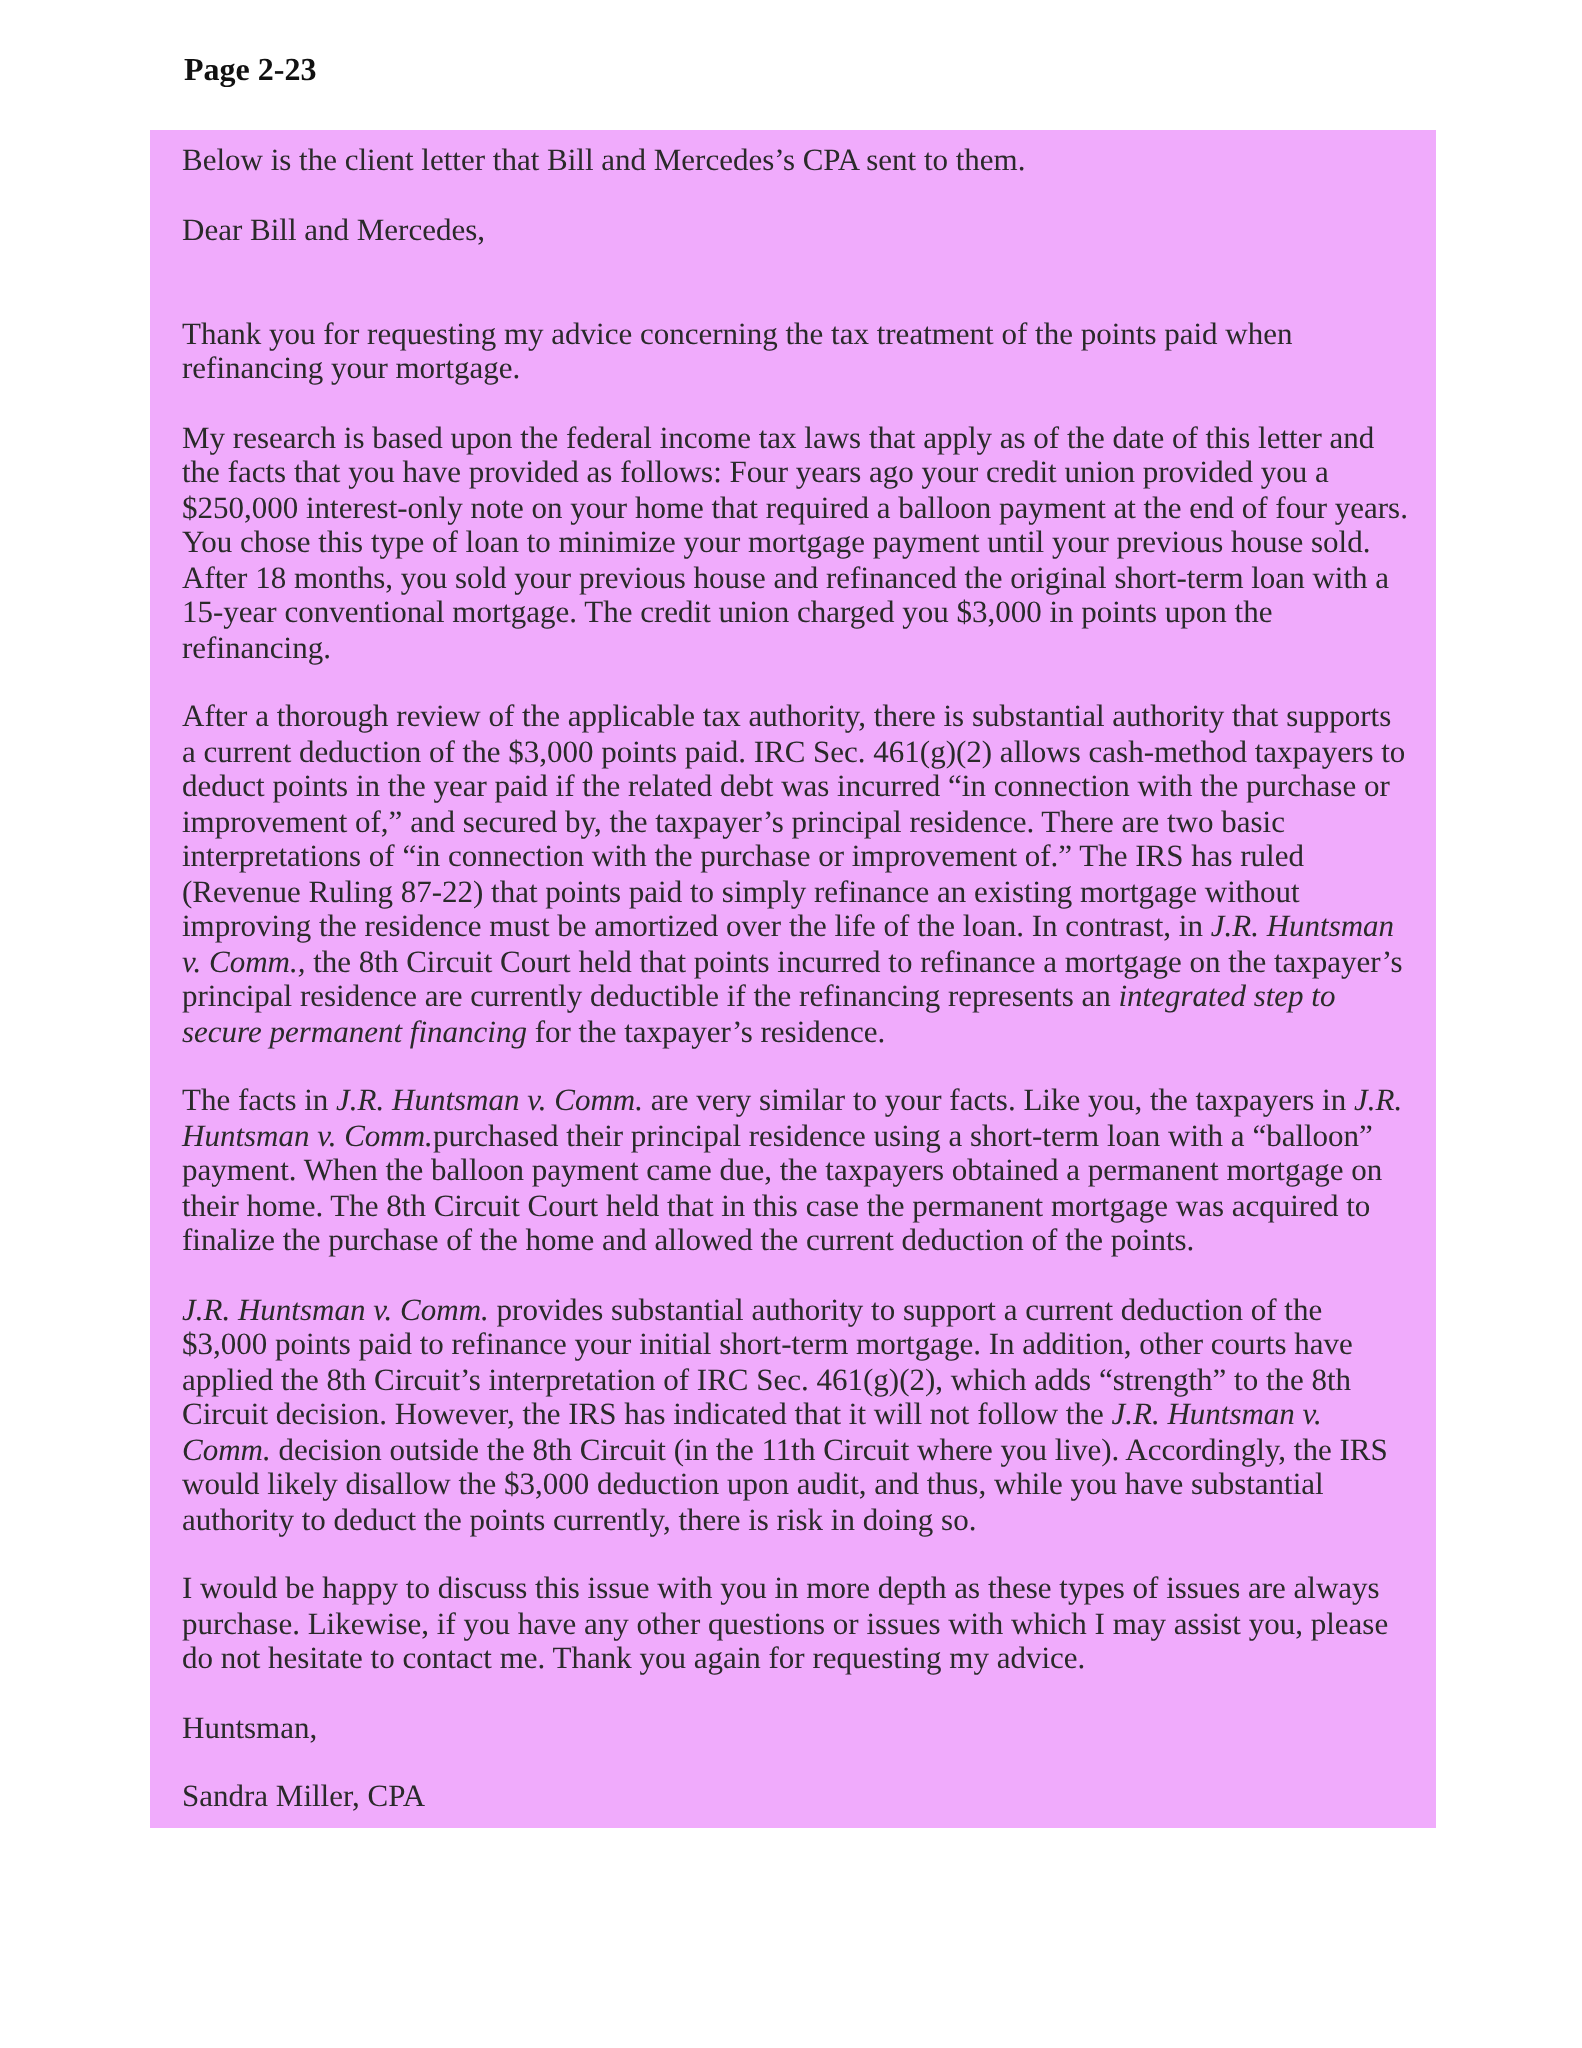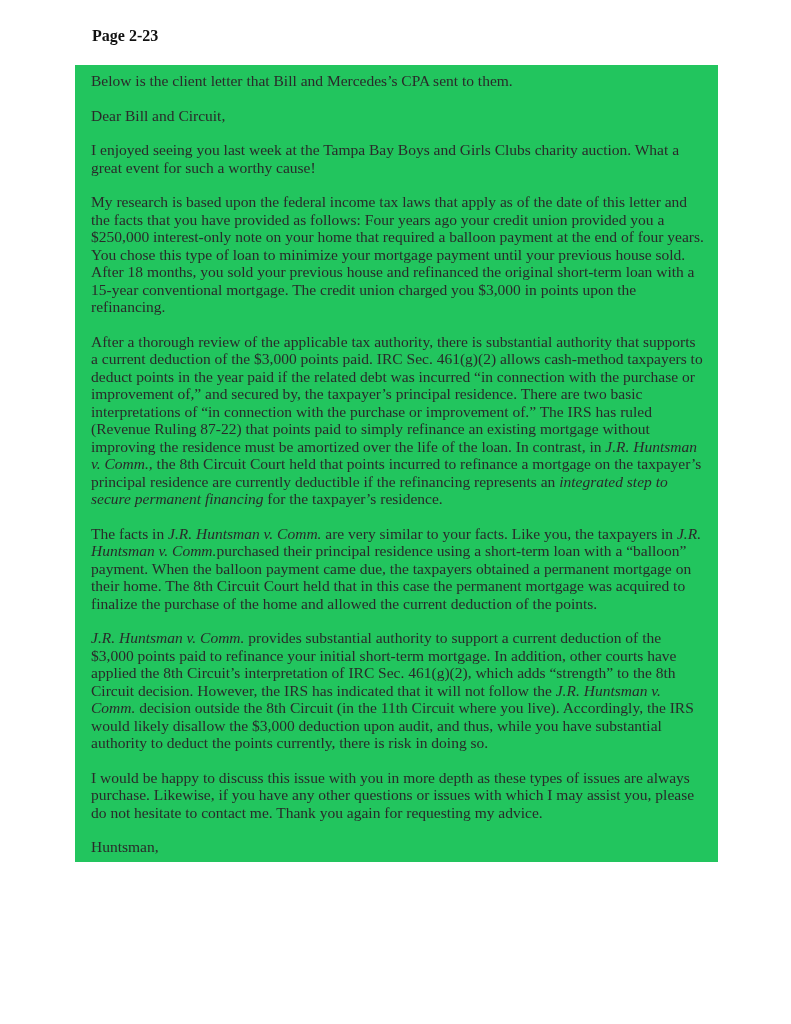--- a/index.html
+++ b/index.html
@@ -53,26 +53,27 @@
   }
   .letter-body em {
     font-style: italic;
   }
 </style>
 </head>
 <body>
 
 <div class="page">
   <div class="page-label">Page 2-23</div>
-  <div class="letter-box" style="background: #22c55e; padding-left: 16px;">
+  <div class="letter-box" style="background: #f0abfc; padding-left: 16px;">
     <div class="letter-body">
         <p><span>Below is the client letter that Bill and Mercedes’s CPA sent to them.</span></p>
-        <p><span>Dear Bill and Circuit,</span></p>
-        <p><span>I enjoyed seeing you last week at the Tampa Bay Boys and Girls Clubs charity auction. What a great event for such a worthy cause!</span><br></p>
+        <p><span>Dear Bill and Mercedes,</span></p>
+        <p><br><span>Thank you for requesting my advice concerning the tax treatment of the points paid when refinancing your mortgage.</span></p>
         <p><span>My research is based upon the federal income tax laws that apply as of the date of this letter and the facts that you have provided as follows: Four years ago your credit union provided you a $250,000 interest-only note on your home that required a balloon payment at the end of four years. You chose this type of loan to minimize your mortgage payment until your previous house sold. After 18 months, you sold your previous house and refinanced the original short-term loan with a 15-year conventional mortgage. The credit union charged you $3,000 in points upon the refinancing.</span></p>
         <p><span>After a thorough review of the applicable tax authority, there is substantial authority that supports a current deduction of the $3,000 points paid. IRC Sec. 461(g)(2) allows cash-method taxpayers to deduct points in the year paid if the related debt was incurred “in connection with the purchase or improvement of,” and secured by, the taxpayer’s principal residence. There are two basic interpretations of “in connection with the purchase or improvement of.” The IRS has ruled (Revenue Ruling 87-22) that points paid to simply refinance an existing mortgage without improving the residence must be amortized over the life of the loan. In contrast, in </span><em>J.R. Huntsman v. Comm.,</em><span> the 8th Circuit Court held that points incurred to refinance a mortgage on the taxpayer’s principal residence are currently deductible if the refinancing represents an </span><em>integrated step to secure permanent financing</em><span> for the taxpayer’s residence.</span></p>
         <p><span>The facts in </span><em>J.R. Huntsman v. Comm.</em><span> are very similar to your facts. Like you, the taxpayers in </span><em>J.R. Huntsman v. Comm.</em><span>purchased their principal residence using a short-term loan with a “balloon” payment. When the balloon payment came due, the taxpayers obtained a permanent mortgage on their home. The 8th Circuit Court held that in this case the permanent mortgage was acquired to finalize the purchase of the home and allowed the current deduction of the points.</span></p>
         <p><em>J.R. Huntsman v. Comm.</em><span> provides substantial authority to support a current deduction of the $3,000 points paid to refinance your initial short-term mortgage. In addition, other courts have applied the 8th Circuit’s interpretation of IRC Sec. 461(g)(2), which adds “strength” to the 8th Circuit decision. However, the IRS has indicated that it will not follow the </span><em>J.R. Huntsman v. Comm.</em><span> decision outside the 8th Circuit (in the 11th Circuit where you live). Accordingly, the IRS would likely disallow the $3,000 deduction upon audit, and thus, while you have substantial authority to deduct the points currently, there is risk in doing so.</span></p>
         <p><span>I would be happy to discuss this issue with you in more depth as these types of issues are always purchase. Likewise, if you have any other questions or issues with which I may assist you, please do not hesitate to contact me. Thank you again for requesting my advice.</span></p>
         <p><span>Huntsman,</span></p>
+        <p><span>Sandra Miller, CPA</span></p>
       </div>
   </div>
 </div>
 
 </body></html>

